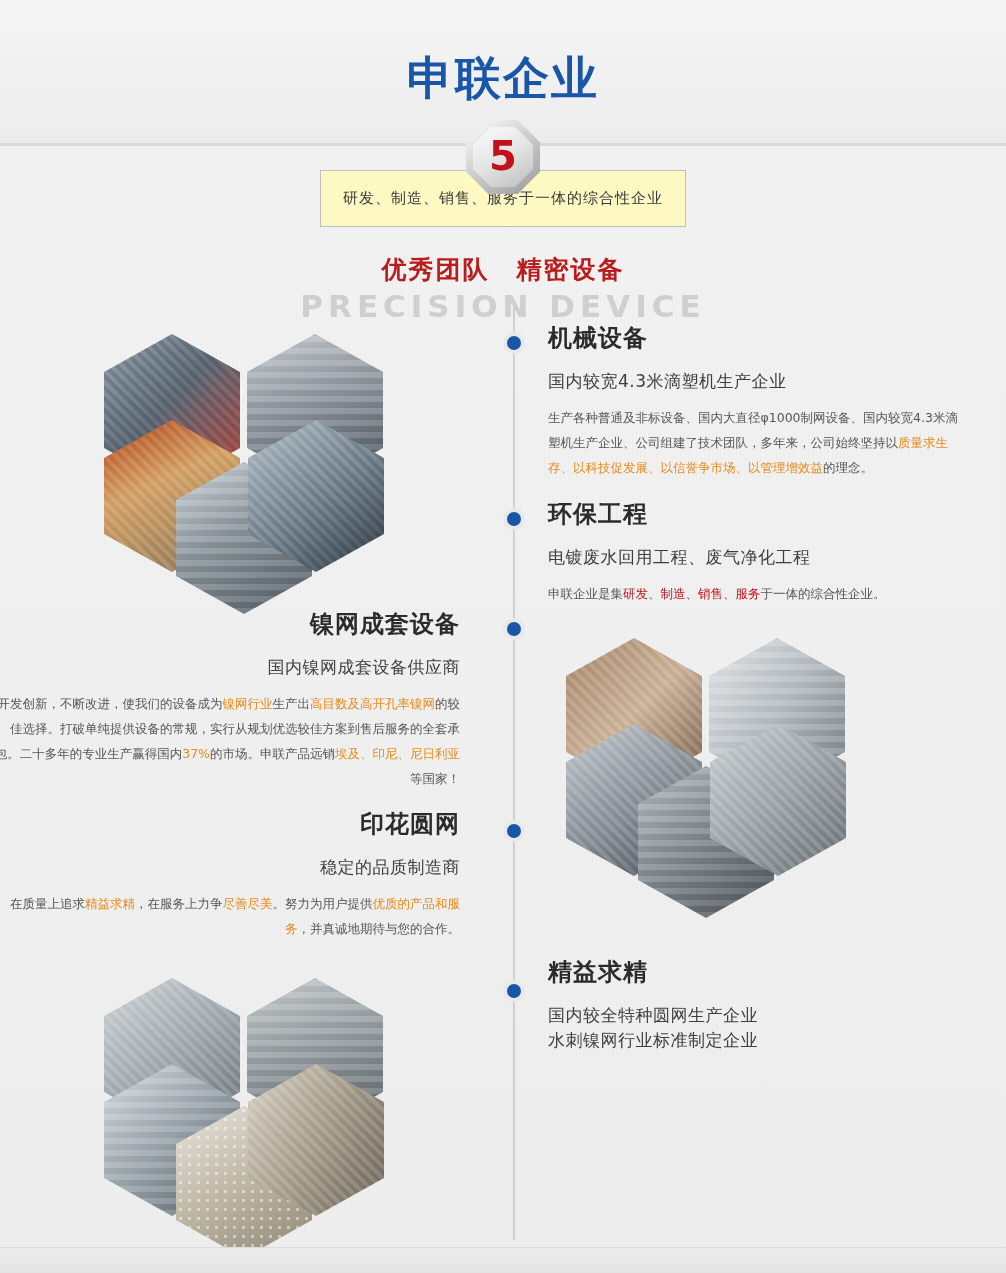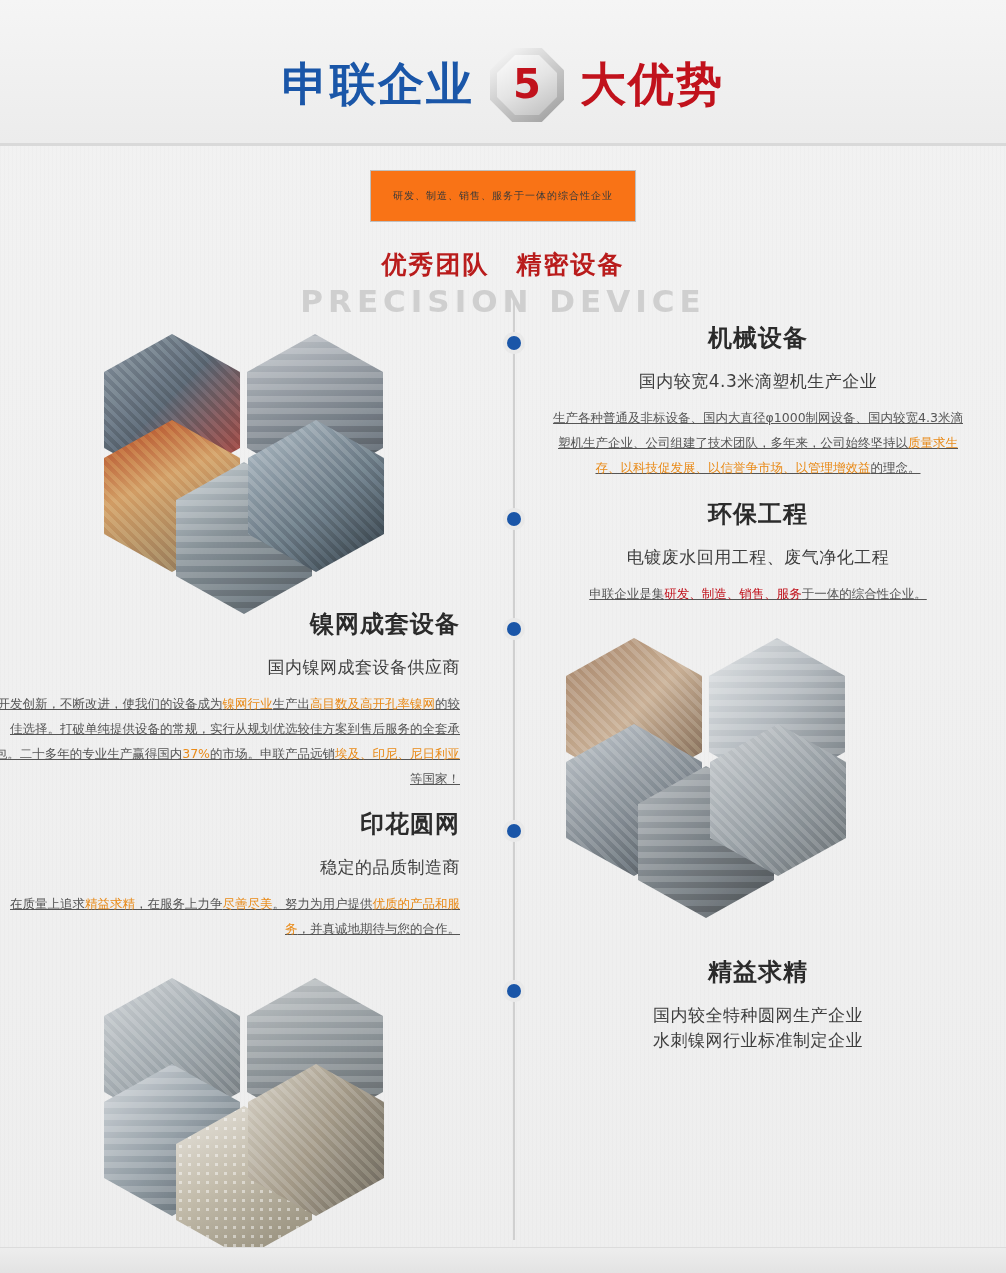--- a/index.html
+++ b/index.html
@@ -21,20 +21,21 @@
     border-bottom:3px solid #d9d9d9;
     background:linear-gradient(#f5f5f5,#ececec);
   }
   .header-inner {
     position:absolute;
     left:0; right:0; top:48px;
     display:flex;
     align-items:center;
     justify-content:center;
     gap:10px;
+    flex-direction:column;
   }
   .h-blue {
     font-size:46px;
     font-weight:bold;
     color:#1a56a8;
     letter-spacing:2px;
     font-family:"DejaVu Sans","Liberation Sans",sans-serif;
   }
   .h-red {
     font-size:46px;
@@ -66,23 +67,23 @@
     color:#c1121c;
     line-height:1;
     top:-1px;
   }
 
   
   .pill-wrap { text-align:center; margin-top:24px; }
   .pill {
     display:inline-block;
     border:1px solid #bfbfbf;
-    background:#f97316;
+    background:#fef9c3;
     padding:18px 22px;
-    font-size:10px;
+    font-size:15px;
     color:#3a3a3a;
     letter-spacing:1px;
   }
 
   
   .sec-head { text-align:center; margin-top:26px; }
   .sec-head .cn {
     font-size:25px; font-weight:bold; color:#b91c1c; letter-spacing:2px;
   }
   .sec-head .en {
@@ -109,25 +110,25 @@
 
   
   .block { position:absolute; }
   .title-cn {
     font-size:24px; font-weight:bold; color:#2b2b2b; letter-spacing:1px;
   }
   .sub-line {
     font-size:17px; color:#3e3e3e; margin-top:16px; letter-spacing:.5px;
   }
   .body-text {
-    font-size:12.5px; color:#555; line-height:2.0; margin-top:12px;text-decoration:underline;
+    font-size:12.5px; color:#555; line-height:2.0; margin-top:12px;
   }
   .hl-orange { color:#e98a17; }
   .hl-red { color:#c1121c; }
-  .right-block { left:548px; width:420px;text-align:center; }
+  .right-block { left:548px; width:420px; }
   .left-block  { right:546px; width:470px; text-align:right; }
 
   
   .hex {
     position:absolute;
     clip-path:polygon(50% 0,100% 25%,100% 75%,50% 100%,0 75%,0 25%);
     overflow:hidden;
     background:#9aa0a6;
   }
   .hex .inner { width:100%; height:100%; }
@@ -180,21 +181,20 @@
 <body>
 
 <div class="header">
   <div class="header-inner">
     <span class="h-blue">申联企业</span>
     <span class="badge">
       <span class="oct-outer"></span>
       <span class="oct-inner"></span>
       <span class="num">5</span>
     </span>
-    <span class="h-red">大优势</span>
   </div>
 </div>
 
 <div class="pill-wrap">
   <span class="pill">研发、制造、销售、服务于一体的综合性企业</span>
 </div>
 
 <div class="sec-head">
   <div class="cn">优秀团队　精密设备</div>
   <div class="en">PRECISION DEVICE</div>

